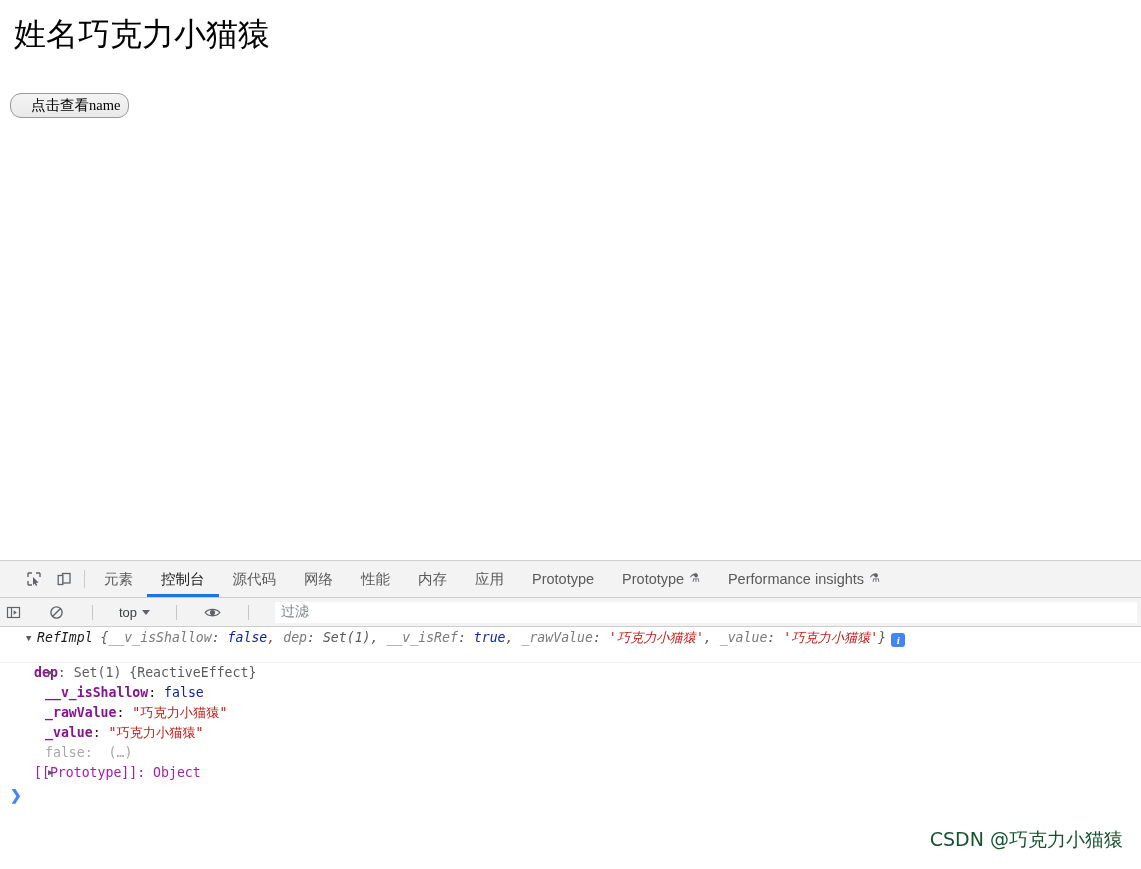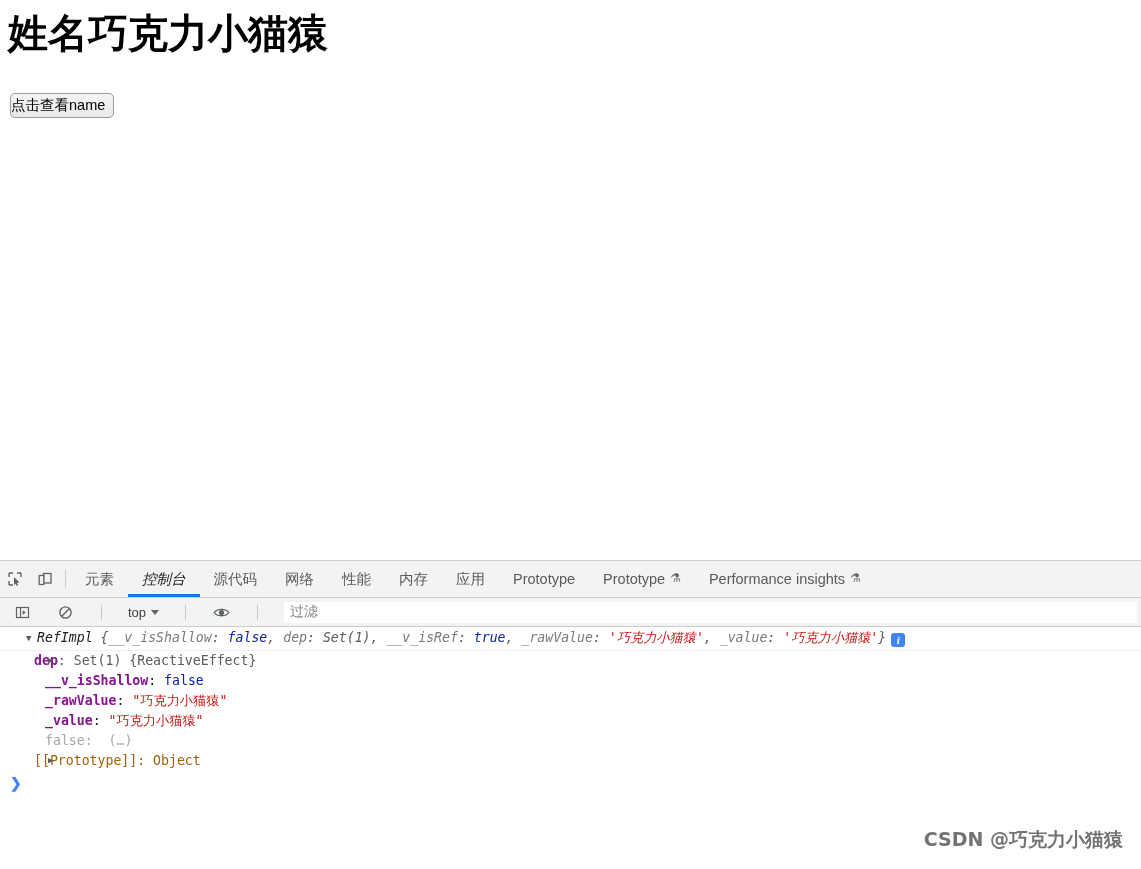--- a/index.html
+++ b/index.html
@@ -16,46 +16,46 @@
   
   #page-area {
     position: absolute;
     left: 0; top: 0;
     width: 1141px;
     height: 560px;
     background: #ffffff;
     overflow: hidden;
   }
   #page-title {
-    margin: 0;
+    margin: 6px;
     padding: 0;
     position: absolute;
     left: 8px;
     top: 10px;
-    font-size: 40px;
+    font-size: 32px;
     line-height: 1.15;
-    font-weight: bold;
+    font-weight: normal;
     color: #000000;
     letter-spacing: 0px;
     white-space: nowrap;
     font-family: "DejaVu Sans", "Liberation Sans", sans-serif;
   }
   #name-button {
     position: absolute;
     left: 10px;
     top: 93px;
-    padding: 2px 8px 3px 0;
+    padding: 2px 8px 3px 20px;
     font-size: 14.5px;
     line-height: 18px;
-    font-family: Liberation Sans, sans-serif;
+    font-family: Liberation Serif, serif;
     color: #000000;
     background: #efefef;
     background-image: linear-gradient(#f4f4f4, #e9e9e9);
     border: 1px solid #9a9a9a;
-    border-radius: 5px;
+    border-radius: 11px;
     cursor: default;
   }
 
   
   #devtools {
     position: absolute;
     left: 0;
     top: 560px;
     width: 1141px;
     height: 309px;
@@ -64,21 +64,21 @@
     font-family: "Liberation Sans", sans-serif;
   }
 
   
   #tabstrip {
     display: flex;
     align-items: stretch;
     height: 37px;
     background: #f3f3f3;
     border-bottom: 1px solid #cdcdcd;
-    padding-left: 0;
+    padding-left: 19px;
     overflow: hidden;
   }
   .tool-btn {
     width: 30px;
     display: flex;
     align-items: center;
     justify-content: center;
     flex: none;
     cursor: default;
   }
@@ -94,21 +94,21 @@
     align-items: center;
     gap: 5px;
     padding: 0 14px;
     font-size: 14.5px;
     color: #5a5a5a;
     position: relative;
     white-space: nowrap;
     cursor: default;
     flex: none;
   }
-  .tab.active { color: #1a1a1a; font-style: italic; }
+  .tab.active { color: #1a1a1a; }
   .tab.active::after {
     content: "";
     position: absolute;
     left: 0; right: 0; bottom: 0;
     height: 3px;
     background: #1a73e8;
   }
   .flask {
     font-size: 12px;
     color: #5f6368;
@@ -117,21 +117,21 @@
     transform: translateY(-1px);
   }
 
   
   #console-toolbar {
     display: flex;
     align-items: center;
     height: 29px;
     background: #f3f3f3;
     border-bottom: 1px solid #cdcdcd;
-    padding-left: 9px;
+    padding-left: 0;
     gap: 16px;
   }
   .ct-btn {
     width: 27px;
     height: 24px;
     display: flex;
     align-items: center;
     justify-content: center;
     flex: none;
     cursor: default;
@@ -179,21 +179,21 @@
     position: relative;
     height: 249px;
     background: #ffffff;
     overflow: hidden;
     font-family: "DejaVu Sans Mono", "Liberation Mono", monospace;
     font-size: 13.2px;
     line-height: 20px;
   }
   .msg-row {
     position: relative;
-    padding: 1px 0 1px 26px;
+    padding: 1px 0 13px 26px;
     border-bottom: 1px solid #f0f0f0;
   }
   .tri {
     display: inline-block;
     width: 11px;
     color: #5a5a5a;
     font-size: 9px;
     transform: translateY(-1px);
     user-select: none;
   }
@@ -235,21 +235,21 @@
     top: 0;
   }
   .prop-row.has-tri { padding-left: 34px; }
   .pname { color: #881391; font-weight: bold; }
   .pname-getter { color: #a6a6a6; }
   .pval-bool { color: #0d22aa; }
   .pval-str { color: #c41a16; }
   .pval-obj { color: #5a5a5a; }
   .pval-grey { color: #a6a6a6; }
   .pval-dark { color: #1a1a1a; }
-  .proto { color: #a16207; }
+  .proto { color: #a21caf; }
   #prompt-row {
     position: relative;
     padding: 3px 0 3px 26px;
     height: 24px;
   }
   #prompt-chevron {
     position: absolute;
     left: 10px;
     top: 2px;
     color: #4285f4;
@@ -257,25 +257,24 @@
     font-weight: bold;
     font-family: "Liberation Sans", sans-serif;
   }
 
   
   #watermark {
     position: absolute;
     right: 18px;
     bottom: 16px;
     font-size: 19px;
-    color: #737373;
+    color: #14532d;
     font-family: "DejaVu Sans", "Liberation Sans", sans-serif;
     white-space: nowrap;
     user-select: none;
-    font-weight: bold;
   }
 </style>
 </head>
 <body>
 
 <div id="page-area">
   <h1 id="page-title">姓名巧克力小猫猿</h1>
   <button id="name-button">点击查看name</button>
 </div>
 

